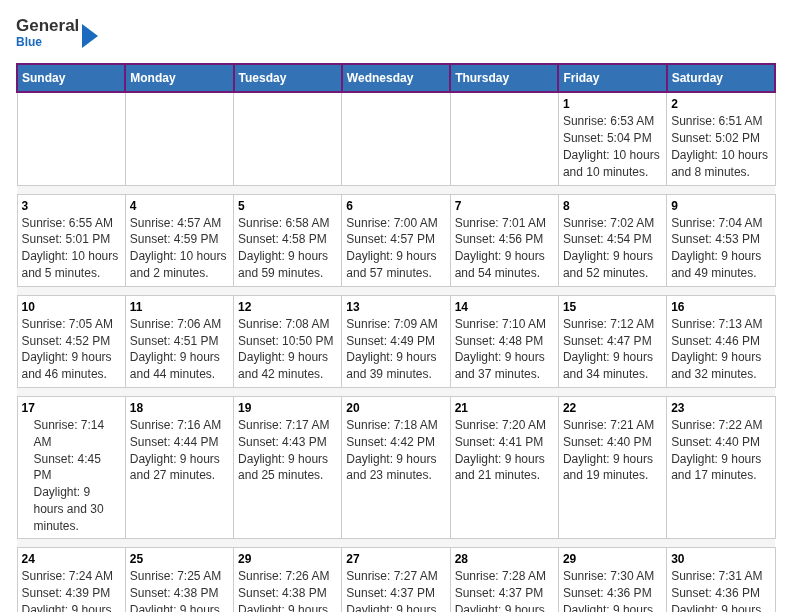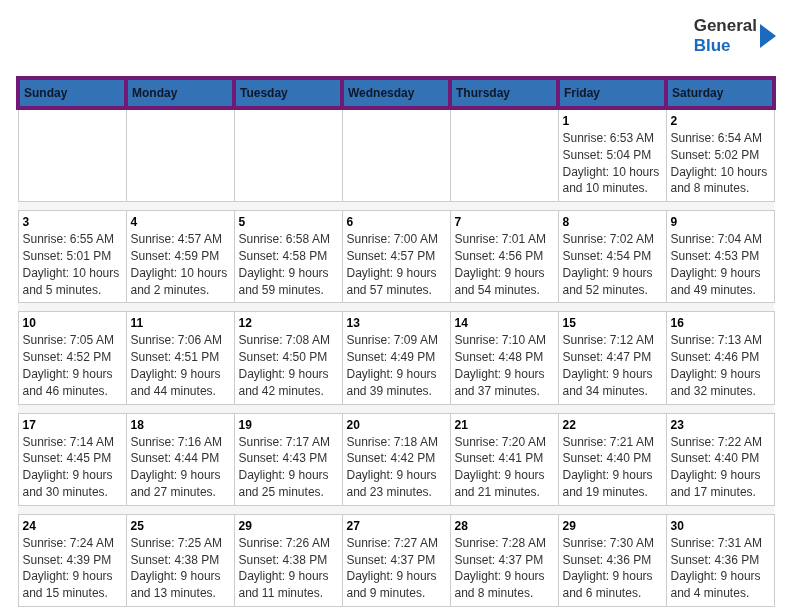--- a/index.html
+++ b/index.html
@@ -5,23 +5,23 @@
     * { box-sizing: border-box; margin: 0; padding: 0; }
     body {
       font-family: Arial, sans-serif;
       background: #fff;
       width: 792px;
       min-height: 612px;
       padding: 16px;
     }
     .header {
       display: flex;
-      justify-content: flex-end;
+      justify-content: flex-start;
       align-items: flex-start;
-      margin-bottom: 21px;
+      margin-bottom: 14px;
     }
     .logo {
       display: flex;
       align-items: center;
       gap: 4px;
     }
     .title-block {
       text-align: right;
     }
     .title-block h1 {
@@ -34,26 +34,26 @@
       color: #555;
       font-weight: normal;
     }
     table {
       width: 100%;
       border-collapse: collapse;
       font-size: 11px;
     }
     thead tr th {
       background-color: #3373b5;
-      color: #0f172a;
+      color: #ffffff;
       padding: 6px 4px;
       text-align: left;
       font-size: 12px;
       font-weight: bold;
-      border: 4px solid #701a75;
+      border: 2px solid #701a75;
     }
     tbody tr td {
       border: 1px solid #ccc;
       vertical-align: top;
       padding: 4px;
       min-height: 70px;
       width: 14.28%;
       background: #fff;
     }
     tbody tr:nth-child(even) td {
@@ -80,21 +80,21 @@
     }
   </style>
 </head>
 <body>
 
 <div class="header">
   <div class="logo">
     <div style="display:flex;align-items:flex-start;">
       <div>
         <div style="font-size:17px;font-weight:bold;color:#333;line-height:1.15;">General</div>
-        <div style="font-size:17px;font-weight:bold;color:#1a6abf;line-height:1.15;">Blue</div>
+        <div style="font-size:12px;font-weight:bold;color:#1a6abf;line-height:1.15;">Blue</div>
       </div>
       <div style="width:0;height:0;border-left:16px solid #1a6abf;border-top:12px solid transparent;border-bottom:12px solid transparent;margin-left:3px;margin-top:8px;"></div>
     </div>
   </div>
   <div class="title-block">
     <h1></h1>
     <h2></h2>
   </div>
 </div>
 
@@ -118,21 +118,21 @@
         <td class="empty"></td>
         <td class="empty"></td>
         <td>
           <span class="day-num">1</span>
           <div class="day-info" style="white-space: pre-line;">Sunrise: 6:53 AM
 Sunset: 5:04 PM
 Daylight: 10 hours and 10 minutes.</div>
         </td>
         <td>
           <span class="day-num">2</span>
-          <div class="day-info" style="white-space: pre-line;">Sunrise: 6:54 AM
+          <div class="day-info" style="white-space: pre-line;">Sunrise: 6:51 AM
 Sunset: 5:02 PM
 Daylight: 10 hours and 8 minutes.</div>
         </td>
       </tr>
       <tr class="row-spacer">
         <td colspan="7"></td>
       </tr>
       <tr>
         <td>
           <span class="day-num">3</span>
@@ -189,21 +189,21 @@
         </td>
         <td>
           <span class="day-num">11</span>
           <div class="day-info" style="white-space: pre-line;">Sunrise: 7:06 AM
 Sunset: 4:51 PM
 Daylight: 9 hours and 44 minutes.</div>
         </td>
         <td>
           <span class="day-num">12</span>
           <div class="day-info" style="white-space: pre-line;">Sunrise: 7:08 AM
-Sunset: 4:50 PM
+Sunset: 10:50 PM
 Daylight: 9 hours and 42 minutes.</div>
         </td>
         <td>
           <span class="day-num">13</span>
           <div class="day-info" style="white-space: pre-line;">Sunrise: 7:09 AM
 Sunset: 4:49 PM
 Daylight: 9 hours and 39 minutes.</div>
         </td>
         <td>
           <span class="day-num">14</span>
@@ -223,21 +223,21 @@
 Sunset: 4:46 PM
 Daylight: 9 hours and 32 minutes.</div>
         </td>
       </tr>
       <tr class="row-spacer">
         <td colspan="7"></td>
       </tr>
       <tr>
         <td>
           <span class="day-num">17</span>
-          <div class="day-info" style="white-space: pre-line;">Sunrise: 7:14 AM
+          <div class="day-info" style="white-space: pre-line; margin-left: 12px;">Sunrise: 7:14 AM
 Sunset: 4:45 PM
 Daylight: 9 hours and 30 minutes.</div>
         </td>
         <td>
           <span class="day-num">18</span>
           <div class="day-info" style="white-space: pre-line;">Sunrise: 7:16 AM
 Sunset: 4:44 PM
 Daylight: 9 hours and 27 minutes.</div>
         </td>
         <td>

